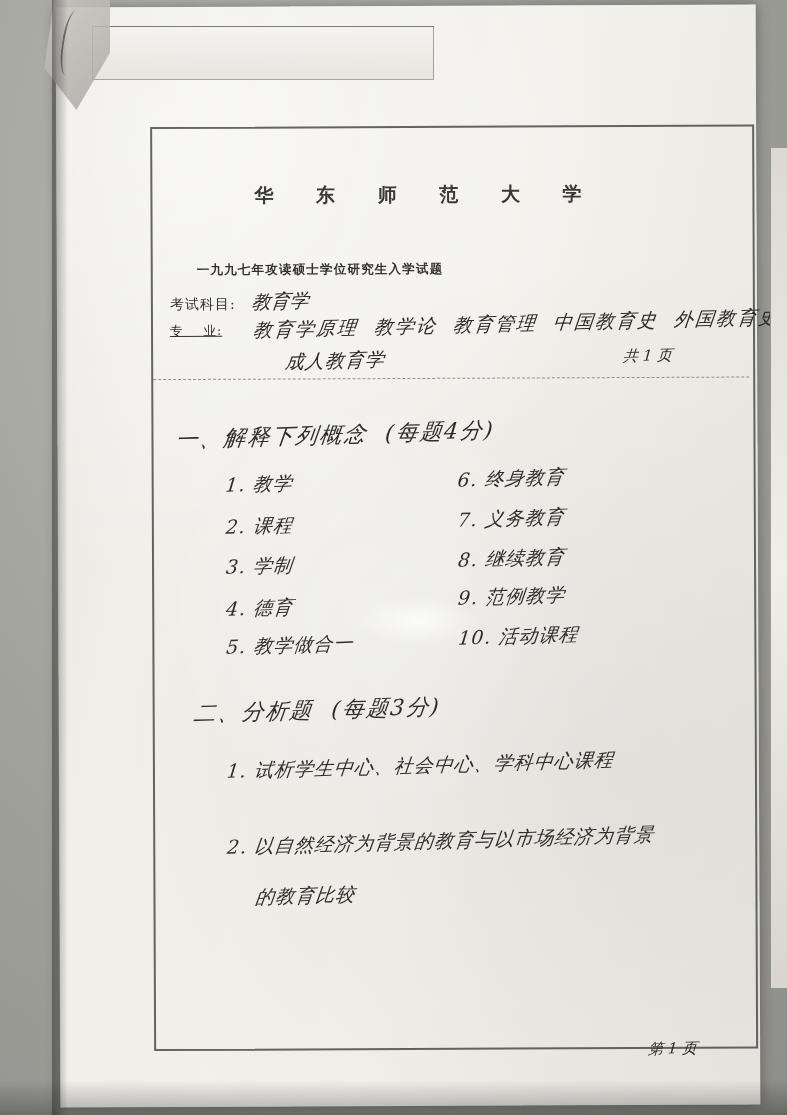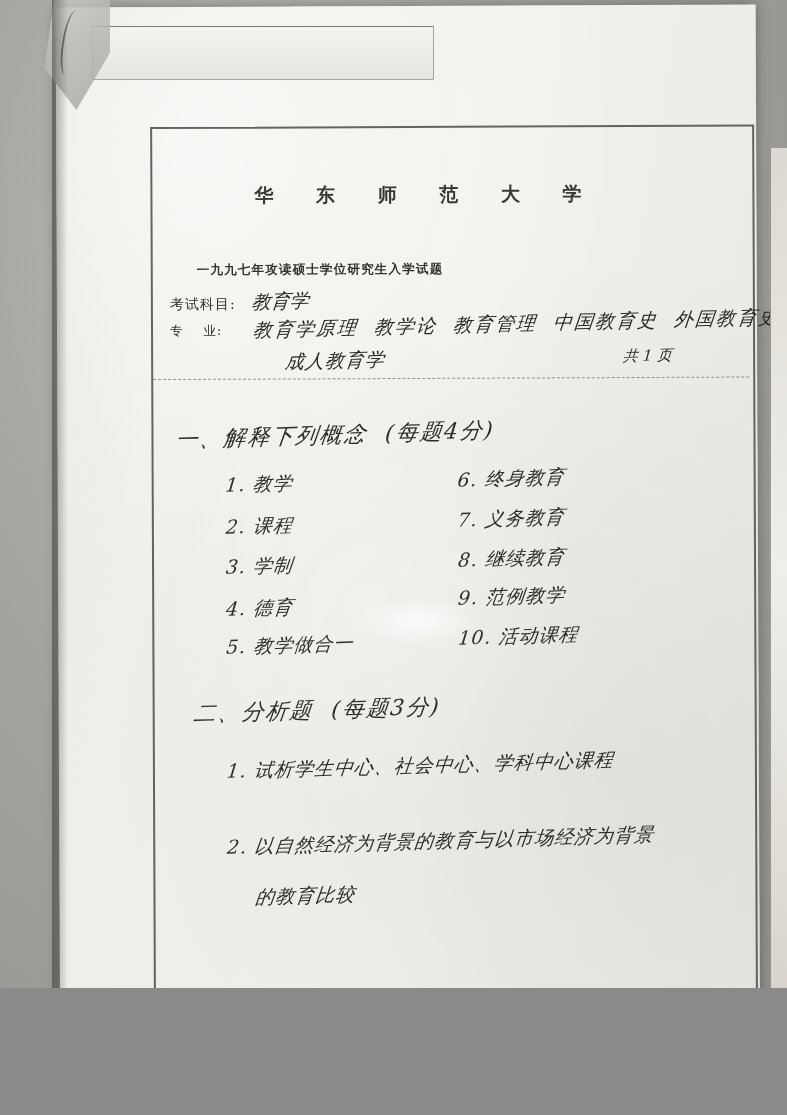--- a/index.html
+++ b/index.html
@@ -3,21 +3,21 @@
 <meta charset="utf-8">
 <style>
   html, body {
     margin: 0;
     padding: 0;
     background: #8a8a88;
   }
   #page {
     position: relative;
     width: 787px;
-    height: 988px;
+    height: 1115px;
     overflow: hidden;
     background: #c2410c;
     font-family: "DejaVu Sans", sans-serif;
     text-align: center;
   }
   
   .scan-bg {
     position: absolute;
     left: 0; top: 0;
     width: 787px; height: 1115px;
@@ -132,20 +132,21 @@
     left: 113px;
     top: 289px;
     font-size: 14px;
     letter-spacing: 1px;
   }
   .major-label {
     left: 113px;
     top: 316px;
     font-size: 12.5px;
     letter-spacing: 1px;
+    text-decoration: underline;
   }
   .subject-value {
     left: 195px;
     top: 283px;
     font-size: 19px;
     font-style: italic;
     transform: rotate(-1.6deg) skewX(-7deg);
     color: #2b2926;
   }
   .major-value-1 {

